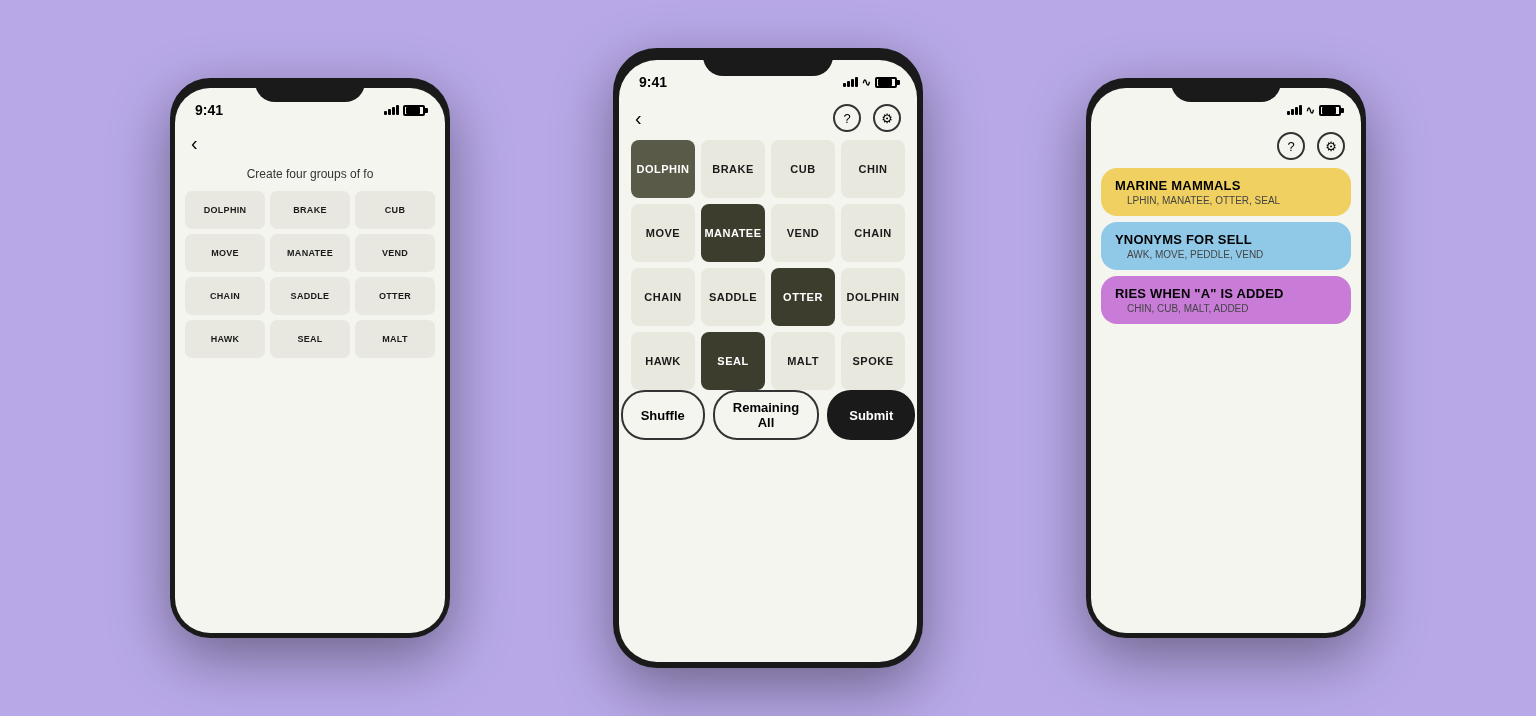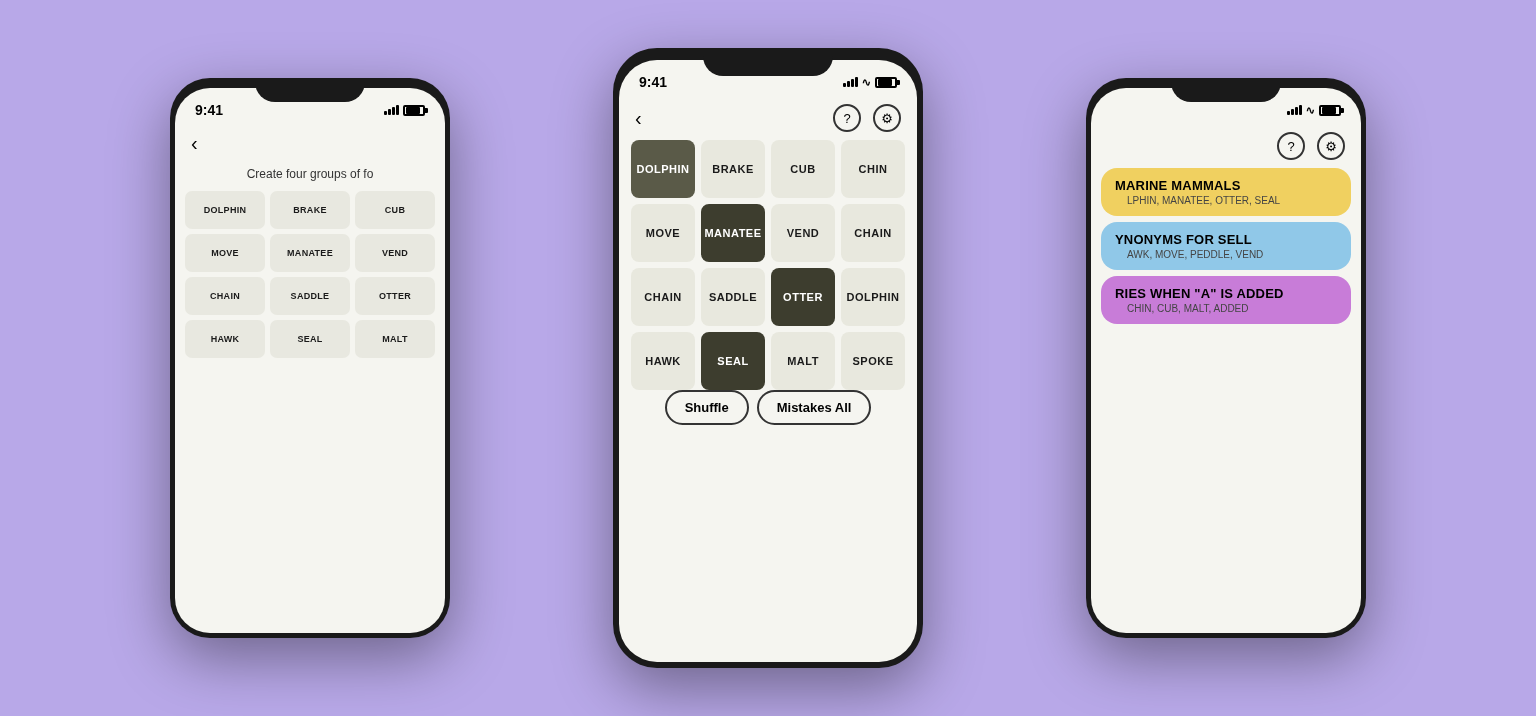--- a/index.html
+++ b/index.html
@@ -337,21 +337,22 @@
         <div class="word-tile-center" style="background: rgb(232, 232, 222); color: rgb(26, 26, 26);">DOLPHIN</div>
         <div class="word-tile-center" style="background: rgb(232, 232, 222); color: rgb(26, 26, 26);">HAWK</div>
         <div class="word-tile-center" style="background: rgb(61, 61, 46); color: rgb(255, 255, 255);">SEAL</div>
         <div class="word-tile-center" style="background: rgb(232, 232, 222); color: rgb(26, 26, 26);">MALT</div>
         <div class="word-tile-center" style="background: rgb(232, 232, 222); color: rgb(26, 26, 26);">SPOKE</div>
       </div>
 
 
     <div class="action-buttons">
       <button class="btn-outline">Shuffle</button>
-      <button class="btn-outline">Mistakes All</button>
+      <button class="btn-outline">Remaining All</button>
+      <button class="btn-filled">Submit</button>
     </div>
   </div>
 </div>
 
 <div class="phone phone-left" style="position:absolute; left:170px; top:50%; transform:translateY(-50%);">
   <div class="phone-notch" style="width:110px;height:24px;"></div>
   <div class="phone-screen">
     <div class="status-bar">
       <span class="status-time">9:41</span>
       <div class="status-icons">

